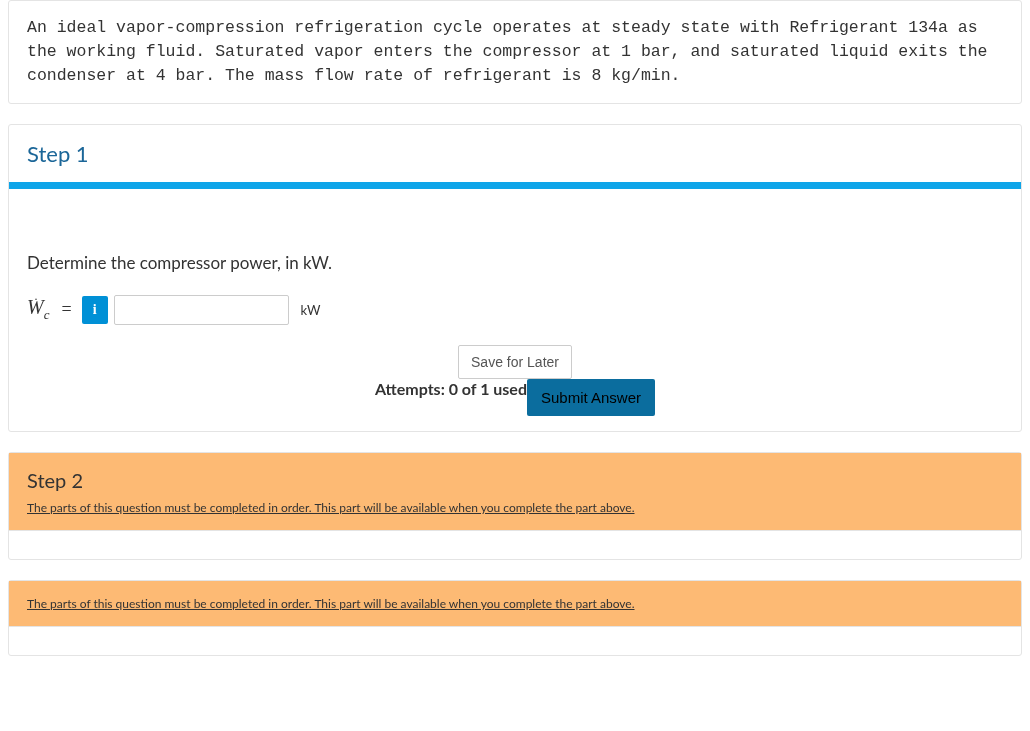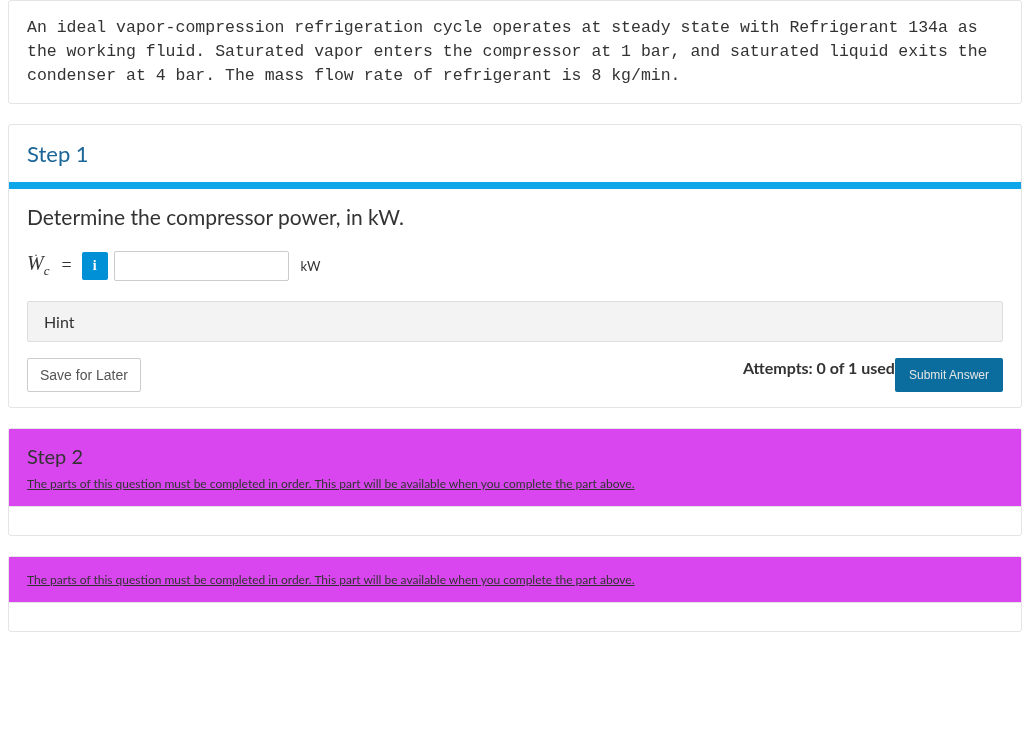--- a/index.html
+++ b/index.html
@@ -38,33 +38,34 @@
   }
   .step-title-locked {
     font-size: 20px;
     color: #333;
     font-weight: 400;
     margin-bottom: 8px;
   }
   .step-locked-header {
     padding: 15px 18px;
     border-bottom: 1px solid #e4e4e4;
-    background: #d946ef;
+    background: #fdba74;
   }
   .step-locked-body {
     height: 28px;
   }
   .locked-msg {
     font-size: 12px;
     color: #333;
     text-decoration: underline;
   }
   .question-text {
-    font-size: 21px;
+    font-size: 17px;
     margin-bottom: 22px;
+    margin-top: 48px;
   }
   .answer-row {
     display: flex;
     align-items: center;
     gap: 6px;
     margin-bottom: 20px;
   }
   .var-label {
     font-family: "Times New Roman", serif;
     font-style: italic;
@@ -122,20 +123,21 @@
     padding: 10px 16px;
     font-size: 16px;
     cursor: pointer;
     border-radius: 2px;
     margin-bottom: 16px;
   }
   .action-row {
     display: flex;
     align-items: center;
     justify-content: space-between;
+    flex-direction: column;
   }
   .save-btn {
     border: 1px solid #ccc;
     background: #fff;
     padding: 8px 12px;
     font-size: 14px;
     color: #555;
     border-radius: 2px;
     cursor: pointer;
   }
@@ -143,24 +145,24 @@
     display: flex;
     align-items: flex-start;
   }
   .attempts {
     font-size: 16px;
     font-weight: 700;
     color: #333;
   }
   .submit-btn {
     background: #0b6d9e;
-    color: #e5e5e5;
+    color: #000000;
     border: none;
     padding: 10px 14px;
-    font-size: 12px;
+    font-size: 15px;
     border-radius: 2px;
     cursor: pointer;
   }
 </style>
 </head>
 <body>
 
 <div class="panel">
   <div class="panel-body">
     <div class="problem-text">An ideal vapor-compression refrigeration cycle operates at steady state with Refrigerant 134a as the working fluid. Saturated vapor enters the compressor at 1 bar, and saturated liquid exits the condenser at 4 bar. The mass flow rate of refrigerant is 8 kg/min.</div>
@@ -178,21 +180,20 @@
       <span class="var-label">
         <span class="dot">·</span>
         <span>W</span><span class="sub">c</span>
       </span>
       <span class="eq">=</span>
       <button class="info-btn">i</button>
       <input type="text" class="answer-input" value="" style="">
       <span class="unit-label">kW</span>
     </div>
 
-    <div class="hint-bar">Hint</div>
 
     <div class="action-row">
       <button class="save-btn">Save for Later</button>
       <div class="right-actions">
         <span class="attempts">Attempts: 0 of 1 used</span>
         <button class="submit-btn">Submit Answer</button>
       </div>
     </div>
   </div>
 </div>

